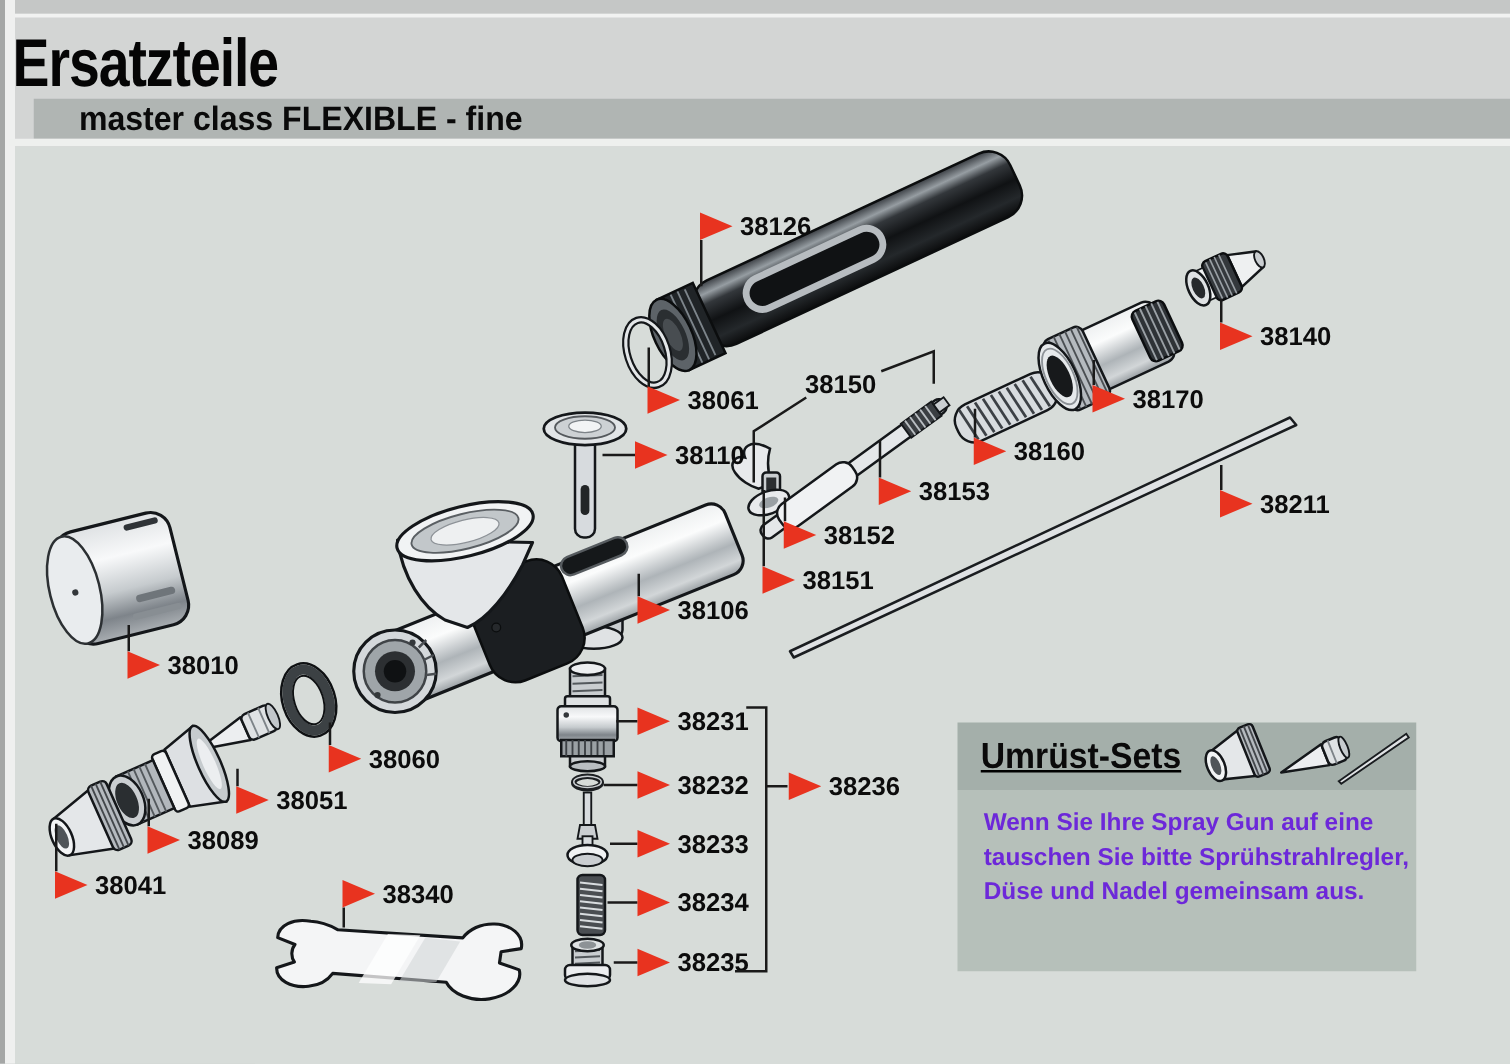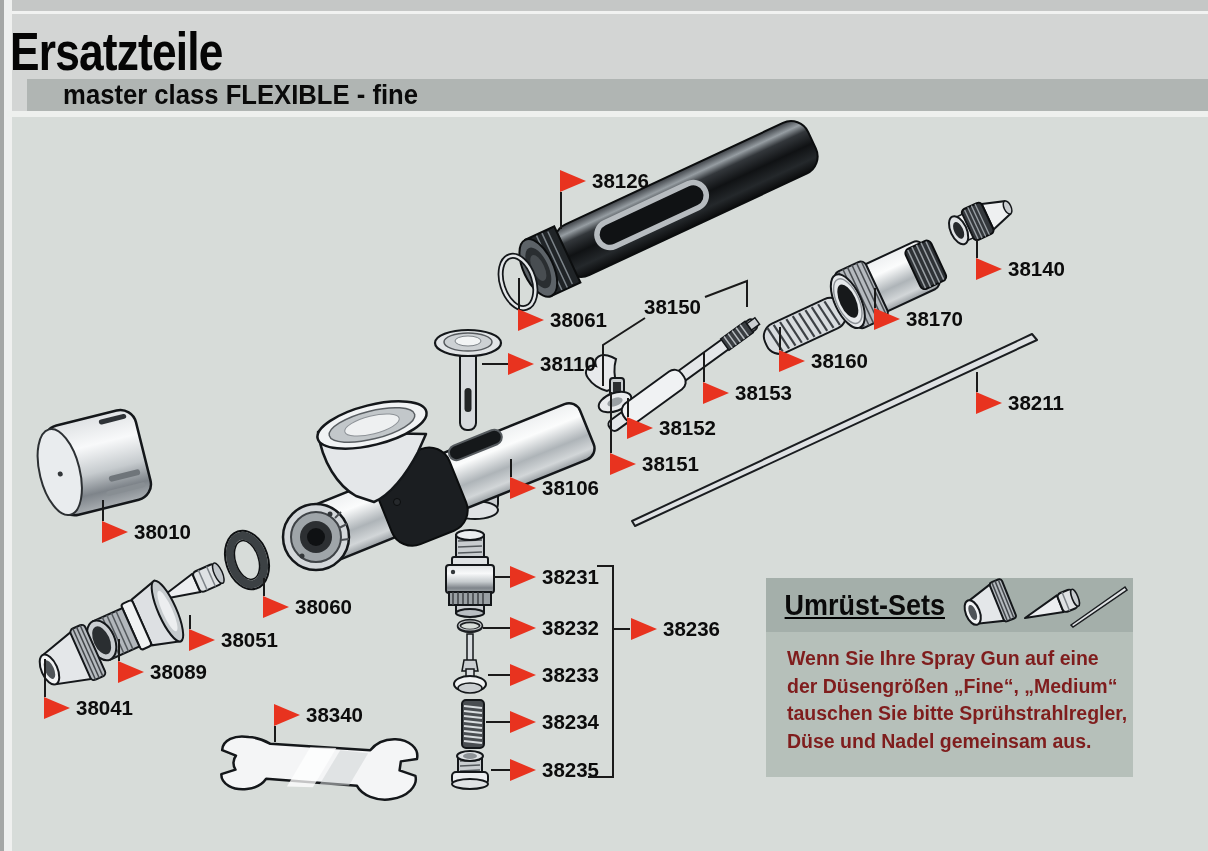--- a/index.html
+++ b/index.html
@@ -39,21 +39,21 @@
   }
   .infobox-title{
     padding-left:20px;font-size:29px;font-weight:bold;color:#0a0a0a;white-space:nowrap;
     transform:scaleX(.93);transform-origin:left center;
   }
   .infobox-icons{margin-right:2px;}
   .infobox-body{
     background:#b6c0ba;padding:13px 14px 14px 21px;height:118px;
   }
   .infobox-line{
-    font-size:19.5px;font-weight:bold;color:#7f1d1d;line-height:27.5px;white-space:nowrap;
+    font-size:19.5px;font-weight:bold;color:#6d28d9;line-height:27.5px;white-space:nowrap;
   }
 </style>
 </head>
 <body>
 
 <div class="top-band"></div>
 <div class="top-band-white"></div>
 <div class="left-dark-strip"></div>
 <div class="left-white-strip"></div>
 
@@ -83,21 +83,20 @@
         <line x1="44" y1="-10" x2="44" y2="10" stroke="#7d8388" stroke-width="1.5"></line>
         <ellipse cx="54" cy="0" rx="3" ry="9" fill="#c6cbce" stroke="#14171a" stroke-width="1.5"></ellipse>
       </g>
       <g>
         <polygon points="112,47 166,9 168,12 114,49" fill="#dfe2e4" stroke="#1a1d20" stroke-width="1.5"></polygon>
       </g>
     </svg>
   </div>
   <div class="infobox-body">
     <div class="infobox-line">Wenn Sie Ihre Spray Gun auf eine</div>
-    <div class="infobox-line">der Düsengrößen „Fine“, „Medium“</div>
     <div class="infobox-line">tauschen Sie bitte Sprühstrahlregler,</div>
     <div class="infobox-line">Düse und Nadel gemeinsam aus.</div>
   </div>
 </div>
 
 <svg class="overlay-svg" viewBox="0 0 1208 851">
   <defs>
     <linearGradient id="gDark" x1="0" y1="0" x2="0" y2="1">
       <stop offset="0" stop-color="#3a3e43"></stop>
       <stop offset="0.16" stop-color="#969da2"></stop>

